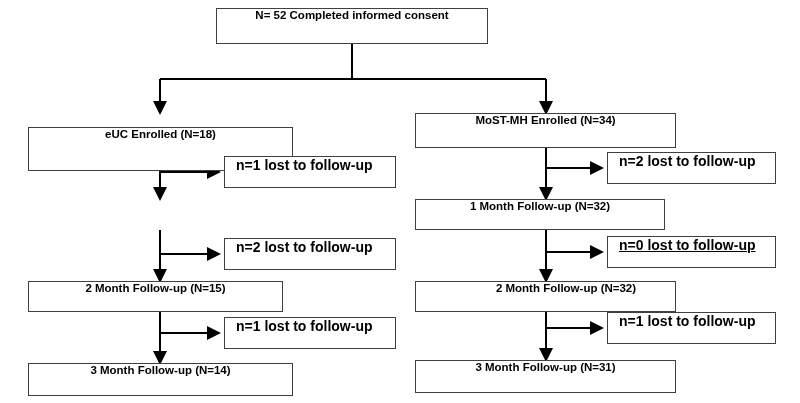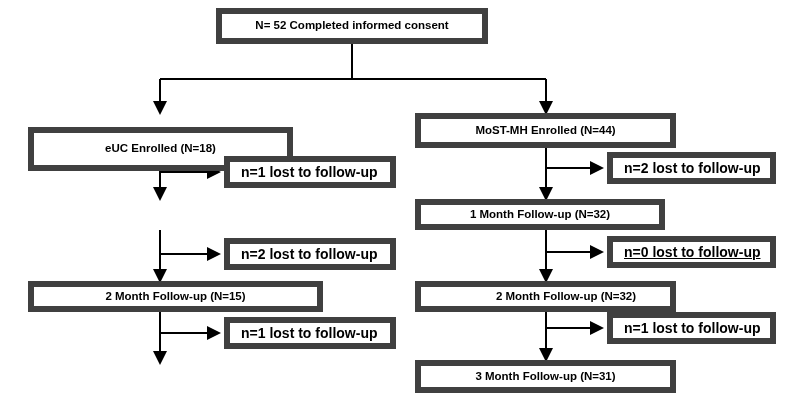--- a/index.html
+++ b/index.html
@@ -21,23 +21,22 @@
     position: absolute;
     left: 0;
     top: 0;
     width: 800px;
     height: 403px;
   }
   .node {
     position: absolute;
     box-sizing: border-box;
     background: #ffffff;
-    border: 6px solid #404040;
+    border: 1px solid #404040;
     display: flex;
-    align-items: center;
     color: #000000;
     font-weight: bold;
     z-index: 2;
   }
   .node-center {
     justify-content: center;
     text-align: center;
     font-size: 11.5px;
   }
   .node-left {
@@ -108,31 +107,34 @@
 
   <div class="node node-left" style="left:224px; top:156px; width:172px; height:32px;">
     <span class="node-label">n=1 lost to follow-up</span>
   </div>
 
 
   <div class="node node-left" style="left:224px; top:238px; width:172px; height:32px;">
     <span class="node-label">n=2 lost to follow-up</span>
   </div>
 
-  <div class="node node-center" style="left:28px; top:281px; width:295px; height:31px;">
+  <div class="node node-center" style="left:28px; top:281px; width:255px; height:31px;">
     <span class="node-label">2 Month Follow-up (N=15)</span>
   </div>
 
   <div class="node node-left" style="left:224px; top:317px; width:172px; height:32px;">
     <span class="node-label">n=1 lost to follow-up</span>
   </div>
 
+  <div class="node node-center" style="left:28px; top:363px; width:265px; height:33px;">
+    <span class="node-label">3 Month Follow-up (N=14)</span>
+  </div>
 
   <div class="node node-center" style="left:415px; top:113px; width:261px; height:35px;">
-    <span class="node-label">MoST-MH Enrolled (N=44)</span>
+    <span class="node-label">MoST-MH Enrolled (N=34)</span>
   </div>
 
   <div class="node node-left" style="left:607px; top:152px; width:169px; height:32px;">
     <span class="node-label">n=2 lost to follow-up</span>
   </div>
 
   <div class="node node-center" style="left:415px; top:199px; width:250px; height:31px;">
     <span class="node-label">1 Month Follow-up (N=32)</span>
   </div>
 

